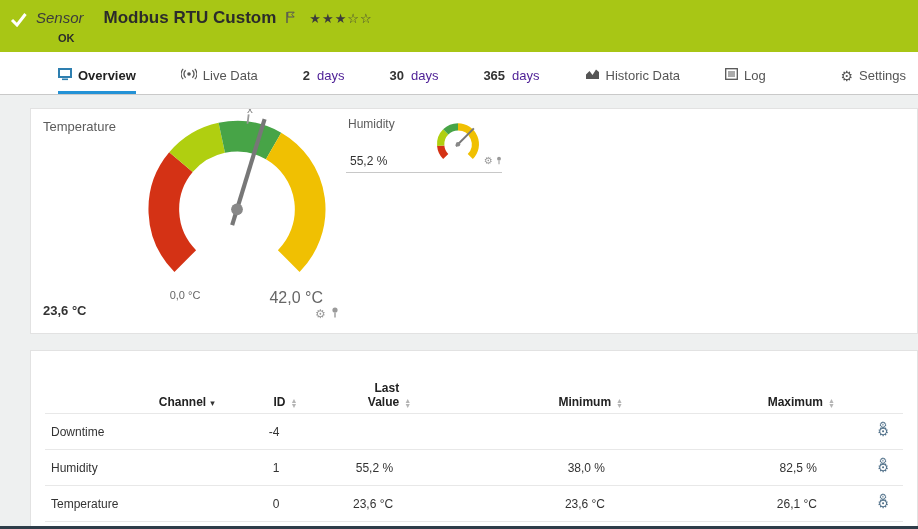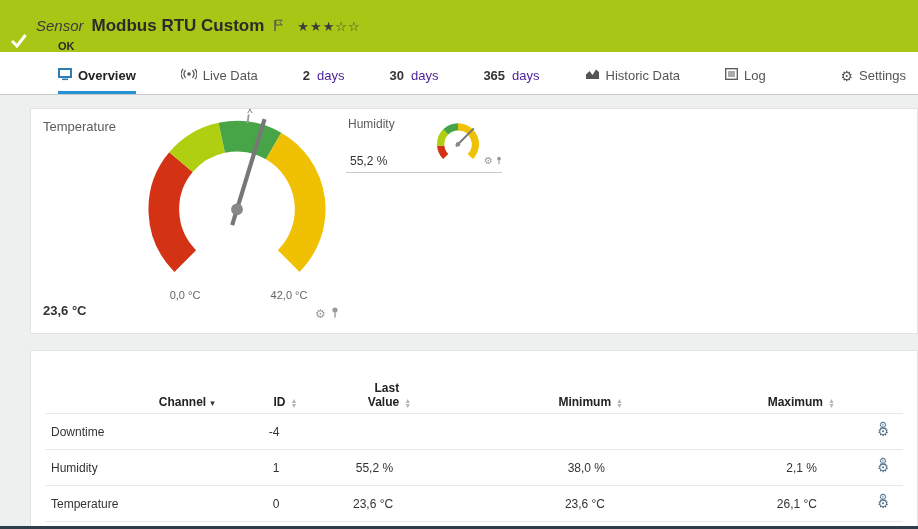--- a/index.html
+++ b/index.html
@@ -8,28 +8,28 @@
     position:relative; overflow:hidden;
     background:#eef0f0;
     font-family:"Liberation Sans","DejaVu Sans",sans-serif;
     color:#333;
   }
 
   
   .header {
     position:absolute; top:0; left:0; right:0; height:52px;
     background:#a8c615;
-    display:flex; align-items:flex-end;
+    display:flex; align-items:flex-start;
     padding:8px 0 0 10px;
   }
   .check-icon { margin-top:4px; }
   .header-text { margin-left:9px; }
   .title-row { display:flex; align-items:baseline; gap:8px; }
   .kind { font-style:italic; font-size:15px; color:#3c3c3c; }
-  .title { font-size:17px; font-weight:bold; color:#2b2b2b; }
+  .title { font-size:17px; font-weight:bold; color:#2b2b2b;margin-left:12px; }
   .flag-wrap { align-self:center; margin-left:2px; }
   .stars { font-size:13px; color:#3c3c3c; letter-spacing:1px; margin-left:6px; cursor:pointer; }
   .status { font-size:11px; font-weight:bold; color:#2b2b2b; margin:4px 0 0 22px; }
 
   
   .tabbar {
     position:absolute; top:52px; left:0; right:0; height:43px;
     background:#ffffff; border-bottom:1px solid #c9c9c9;
     display:flex; align-items:stretch; padding-left:58px; gap:45px;
   }
@@ -45,21 +45,21 @@
   .gear-glyph { font-size:14px; color:#555; }
 
   
   .gauge-panel {
     position:absolute; left:30px; right:0; top:108px; height:226px;
     background:#fff; border:1px solid #e2e2e2; overflow:hidden;
   }
   .gp-label { position:absolute; left:12px; top:10px; font-size:13px; color:#5c5c5c; }
   .big-gauge { position:absolute; left:88px; top:-6px; width:236px; height:189px; }
   .gauge-min { position:absolute; left:120px; top:180px; width:68px; text-align:center; font-size:11px; color:#666; }
-  .gauge-max { position:absolute; left:224px; top:180px; width:68px; text-align:center; font-size:11px; color:#666; }
+  .gauge-max { position:absolute; left:224px; top:180px; width:68px; text-align:right; font-size:16px; color:#666; }
   .gauge-value { position:absolute; left:12px; top:194px; font-size:13px; font-weight:bold; color:#333; }
   .gauge-icons { position:absolute; left:284px; top:198px; display:flex; gap:5px; align-items:center; color:#9a9a9a; font-size:12px; }
   .gauge-icons .mini-gear { font-size:12px; color:#9a9a9a; cursor:pointer; }
 
   .humidity-block {
     position:absolute; left:315px; top:8px; width:156px; height:56px;
     border-bottom:1px solid #c8c8c8;
   }
   .hb-label { position:absolute; left:2px; top:0; font-size:12px; color:#5c5c5c; }
   .mini-gauge { position:absolute; left:84px; top:2px; width:56px; height:42px; }
@@ -274,21 +274,21 @@
         <td class="num"></td>
         <td class="num"></td>
         <td class="num"></td>
         <td class="act"><span class="gear-combo">⚙<span class="g2">⚙</span></span></td>
       </tr>
       <tr>
         <td>Humidity</td>
         <td class="num">1</td>
         <td class="num">55,2 %</td>
         <td class="num">38,0 %</td>
-        <td class="num">2,1 %</td>
+        <td class="num">82,5 %</td>
         <td class="act"><span class="gear-combo">⚙<span class="g2">⚙</span></span></td>
       </tr>
       <tr>
         <td>Temperature</td>
         <td class="num">0</td>
         <td class="num">23,6 °C</td>
         <td class="num">23,6 °C</td>
         <td class="num">26,1 °C</td>
         <td class="act"><span class="gear-combo">⚙<span class="g2">⚙</span></span></td>
       </tr>

